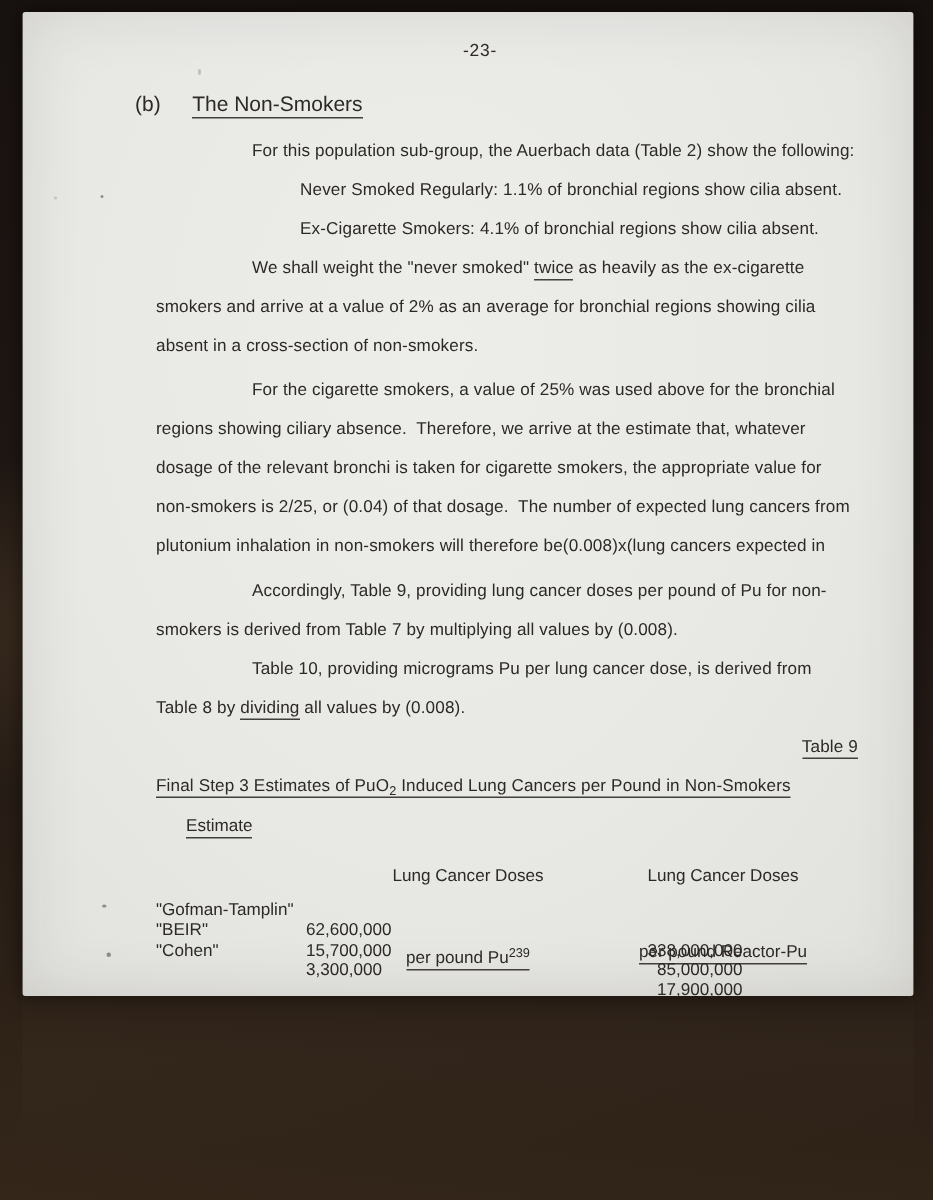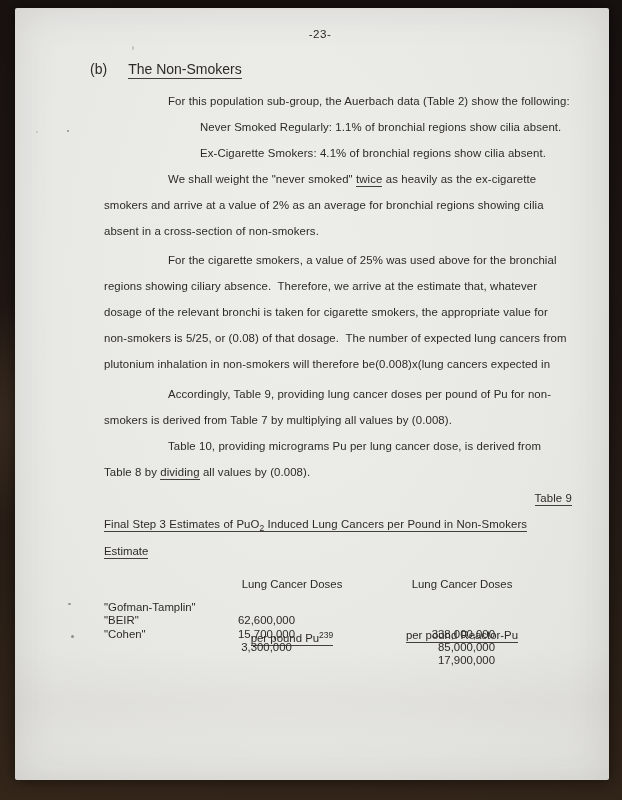--- a/index.html
+++ b/index.html
@@ -1,49 +1,49 @@
 <!DOCTYPE html>
 <html><head>
 <meta charset="utf-8">
 <style>
   html,body{margin:0;padding:0;background:#14100e;}
   .scene{position:relative;width:622px;height:800px;overflow:hidden;
     background:
       radial-gradient(circle at 6% 52%, rgba(92,70,46,.45) 0%, rgba(92,70,46,0) 16%),
       linear-gradient(187deg,#17110f 0%, #1e1613 38%, #271d16 68%, #342619 100%);
     font-family:"Liberation Sans","DejaVu Sans",sans-serif;}
-  .paper{position:absolute;left:15px;top:8px;width:594px;height:772px;
+  .paper{position:absolute;left:15px;top:8px;width:594px;height:656px;
     background-color:#e9e9e6;
     background-image:radial-gradient(ellipse at 46% 34%, #ededea 0%, #e8e8e5 55%, #e0e0dc 100%);
     box-shadow:0 0 14px rgba(0,0,0,.55), inset 0 0 40px rgba(90,85,75,.14);
     border-radius:2px;color:#2d2a26;}
   .pageno{position:absolute;top:19px;left:0;width:100%;text-align:center;
     font-size:11.6px;letter-spacing:.5px;transform:translateX(8px);}
   .heading{position:absolute;left:75px;top:53px;font-size:14px;white-space:pre;}
   .heading .title{margin-left:21px;}
   .u{border-bottom:1.2px solid rgba(52,48,43,.92);padding-bottom:1px;}
   .doc-body{position:absolute;left:89px;top:80px;width:468px;}
   .line{white-space:pre;font-size:11.4px;line-height:26px;height:26px;
     letter-spacing:.1px;}
   .ind{padding-left:64px;}
   .ind2{padding-left:96px;}
   .mt3{margin-top:3px;}
   .mt4{margin-top:4px;}
   .caption{text-align:right;}
   sup{font-size:8.5px;vertical-align:4px;letter-spacing:0;}
   sub{font-size:8.5px;vertical-align:-3px;letter-spacing:0;}
-  .t9head{position:relative;height:38px;margin-top:5px;font-size:11.4px;white-space:pre;}
+  .t9head{position:relative;height:38px;margin-top:5px;font-size:11.4px;white-space:pre;margin-left:20px;}
   .th{position:absolute;line-height:17px;}
   .th1{left:0;top:1px;}
   .th2{left:118px;width:140px;text-align:center;top:0;}
   .th3{left:282px;width:152px;text-align:center;top:0;}
   .t9rows{margin-top:8px;font-size:11.4px;}
   .trow{position:relative;height:13.2px;line-height:13.2px;white-space:pre;}
   .tc1{position:absolute;left:0;}
-  .tc2{position:absolute;left:100px;width:125px;text-align:center;}
+  .tc2{position:absolute;left:100px;width:125px;text-align:left;}
   .tc3{position:absolute;left:266px;width:125px;text-align:right;}
   .speck{position:absolute;background:rgba(60,54,46,.5);border-radius:50%;}
   .sp1{left:117px;top:38px;width:2px;height:4px;opacity:.45;}
   .sp2{left:52px;top:122px;width:2px;height:2px;}
   .sp3{left:21px;top:123px;width:2px;height:2px;opacity:.4;}
   .sp4{left:53px;top:595px;width:3px;height:2px;}
   .sp5{left:56px;top:627px;width:3px;height:3px;}
   .sheen{position:absolute;left:0;top:640px;width:100%;height:120px;pointer-events:none;
     background:linear-gradient(180deg, rgba(120,110,95,0) 0%, rgba(120,110,95,.05) 45%, rgba(120,110,95,0) 100%);}
 </style>
@@ -62,21 +62,21 @@
       <div class="line ind2">Never Smoked Regularly: 1.1% of bronchial regions show cilia absent.</div>
       <div class="line ind2">Ex-Cigarette Smokers: 4.1% of bronchial regions show cilia absent.</div>
 
       <div class="line ind"><span>We shall weight the "never smoked" </span><span class="u">twice</span><span> as heavily as the ex-cigarette</span></div>
       <div class="line">smokers and arrive at a value of 2% as an average for bronchial regions showing cilia</div>
       <div class="line">absent in a cross-section of non-smokers.</div>
 
       <div class="line ind mt3">For the cigarette smokers, a value of 25% was used above for the bronchial</div>
       <div class="line">regions showing ciliary absence.  Therefore, we arrive at the estimate that, whatever</div>
       <div class="line">dosage of the relevant bronchi is taken for cigarette smokers, the appropriate value for</div>
-      <div class="line">non-smokers is 5/25, or (0.08) of that dosage.  The number of expected lung cancers from</div>
+      <div class="line">non-smokers is 2/25, or (0.04) of that dosage.  The number of expected lung cancers from</div>
       <div class="line">plutonium inhalation in non-smokers will therefore be(0.008)x(lung cancers expected in</div>
 
       <div class="line ind mt4">Accordingly, Table 9, providing lung cancer doses per pound of Pu for non-</div>
       <div class="line">smokers is derived from Table 7 by multiplying all values by (0.008).</div>
 
       <div class="line ind">Table 10, providing micrograms Pu per lung cancer dose, is derived from</div>
       <div class="line"><span>Table 8 by </span><span class="u">dividing</span><span> all values by (0.008).</span></div>
 
       <div class="line caption"><span class="u">Table 9</span></div>
 

